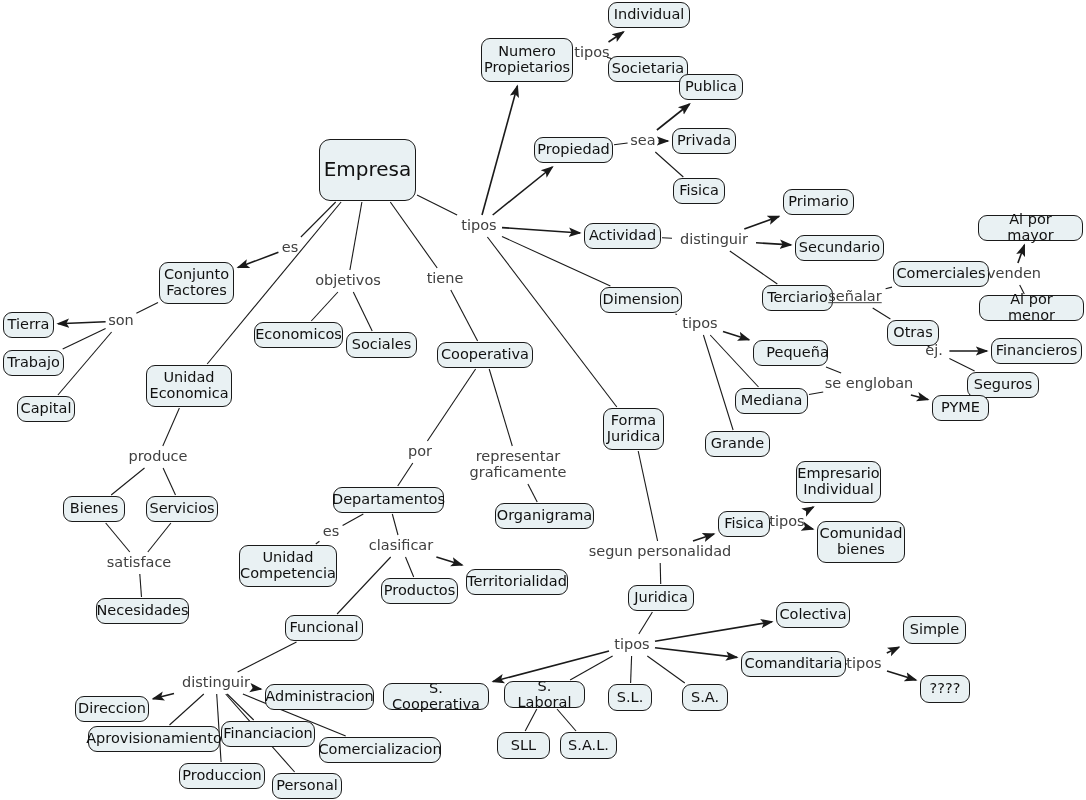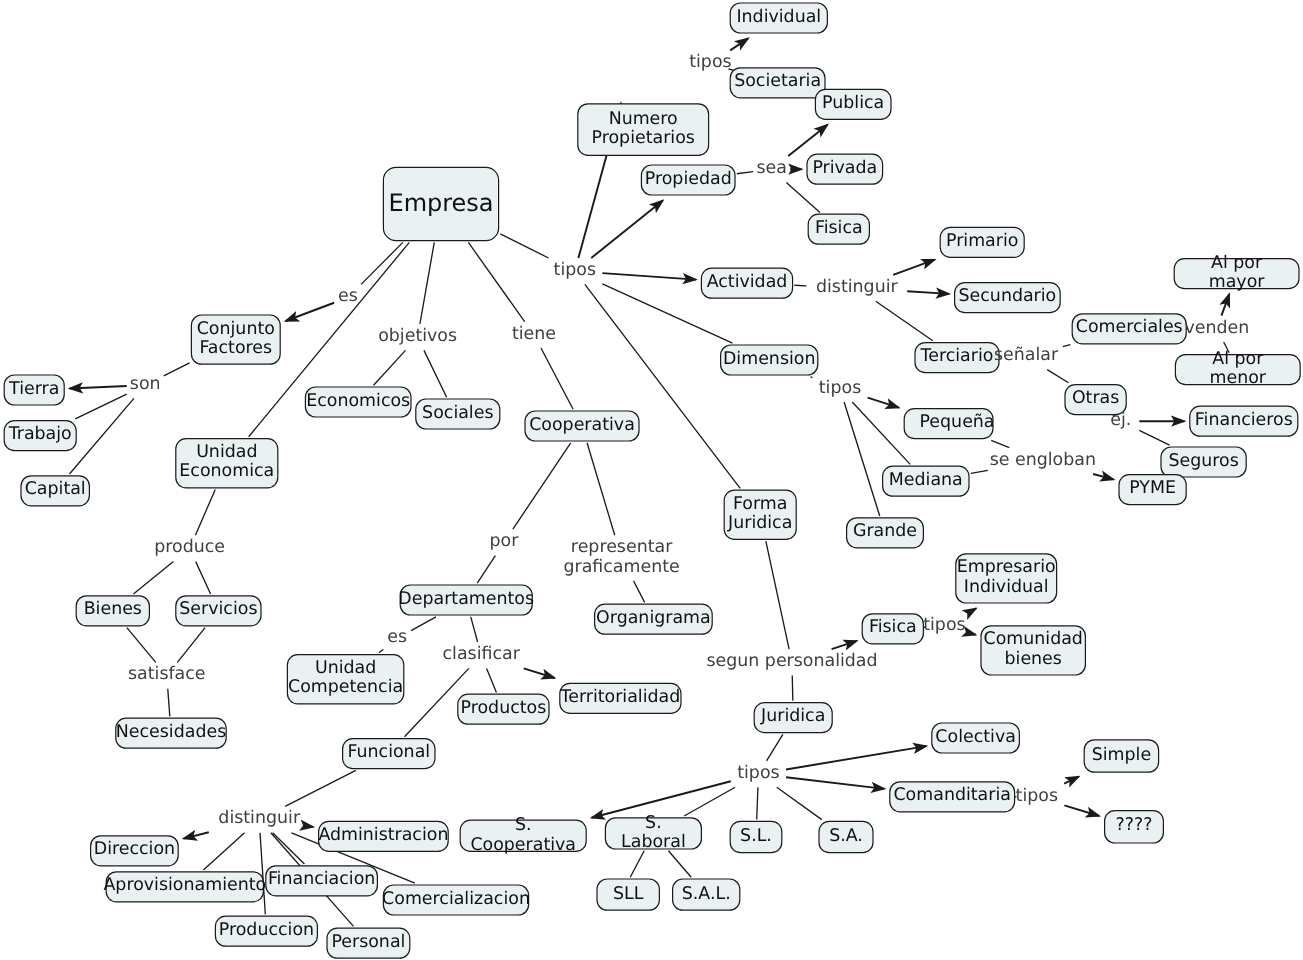--- a/index.html
+++ b/index.html
@@ -109,21 +109,21 @@
         <line x1="647.3" y1="656.0" x2="684.8" y2="683.0" stroke="#1a1a1a" stroke-width="1.1"></line>
         <line x1="536.8" y1="709.0" x2="525.2" y2="731.0" stroke="#1a1a1a" stroke-width="1.1"></line>
         <line x1="557.0" y1="709.0" x2="576.0" y2="731.0" stroke="#1a1a1a" stroke-width="1.1"></line>
         <line x1="847.0" y1="664.0" x2="841.0" y2="664.0" stroke="#1a1a1a" stroke-width="1.1"></line>
         <line x1="886.8" y1="653.0" x2="899.0" y2="647.1" stroke="#1a1a1a" stroke-width="1.6" marker-end="url(#arrow)"></line>
         <line x1="887.0" y1="671.1" x2="916.0" y2="680.0" stroke="#1a1a1a" stroke-width="1.6" marker-end="url(#arrow)"></line>
       </g>
   </svg>
   <div id="nodes-layer">
       <div class="node root" style="left: 319px; top: 139px; width: 97px; height: 62px;">Empresa</div>
-      <div class="node" style="left: 481px; top: 38px; width: 110px; height: 44px; margin-top: 48px;">Numero
+      <div class="node" style="left: 481px; top: 38px; width: 92px; height: 44px;">Numero
 Propietarios</div>
       <div class="node" style="left: 608px; top: 2px; width: 82px; height: 26px;">Individual</div>
       <div class="node" style="left: 608px; top: 56px; width: 80px; height: 26px;">Societaria</div>
       <div class="node" style="left: 534px; top: 137px; width: 79px; height: 26px;">Propiedad</div>
       <div class="node" style="left: 679px; top: 74px; width: 64px; height: 26px;">Publica</div>
       <div class="node" style="left: 672px; top: 128px; width: 64px; height: 26px;">Privada</div>
       <div class="node" style="left: 673px; top: 178px; width: 52px; height: 26px;">Fisica</div>
       <div class="node" style="left: 584px; top: 223px; width: 77px; height: 26px;">Actividad</div>
       <div class="node" style="left: 783px; top: 189px; width: 71px; height: 26px;">Primario</div>
       <div class="node" style="left: 795px; top: 235px; width: 89px; height: 26px;">Secundario</div>
@@ -183,21 +183,21 @@
       <div class="node" style="left: 608px; top: 684px; width: 44px; height: 27px;">S.L.</div>
       <div class="node" style="left: 682px; top: 684px; width: 46px; height: 27px;">S.A.</div>
       <div class="node" style="left: 497px; top: 732px; width: 53px; height: 27px; text-align: right;">SLL</div>
       <div class="node" style="left: 560px; top: 732px; width: 57px; height: 27px;">S.A.L.</div>
     </div>
   <div id="labels-layer">
       <div class="link-label" style="left: 479px; top: 226px;">tipos</div>
       <div class="link-label" style="left: 592px; top: 53px;">tipos</div>
       <div class="link-label" style="left: 643px; top: 141px;">sea</div>
       <div class="link-label" style="left: 714px; top: 240px;">distinguir</div>
-      <div class="link-label" style="left: 855px; top: 297px;">señalar</div>
+      <div class="link-label" style="left: 855px; top: 297px; text-decoration: underline;">señalar</div>
       <div class="link-label" style="left: 1014px; top: 274px;">venden</div>
       <div class="link-label" style="left: 934px; top: 351px;">ej.</div>
       <div class="link-label" style="left: 869px; top: 384px;">se engloban</div>
       <div class="link-label" style="left: 700px; top: 324px;">tipos</div>
       <div class="link-label" style="left: 290px; top: 248px;">es</div>
       <div class="link-label" style="left: 121px; top: 321px;">son</div>
       <div class="link-label" style="left: 348px; top: 281px;">objetivos</div>
       <div class="link-label" style="left: 445px; top: 279px;">tiene</div>
       <div class="link-label" style="left: 158px; top: 457px;">produce</div>
       <div class="link-label" style="left: 139px; top: 563px;">satisface</div>

